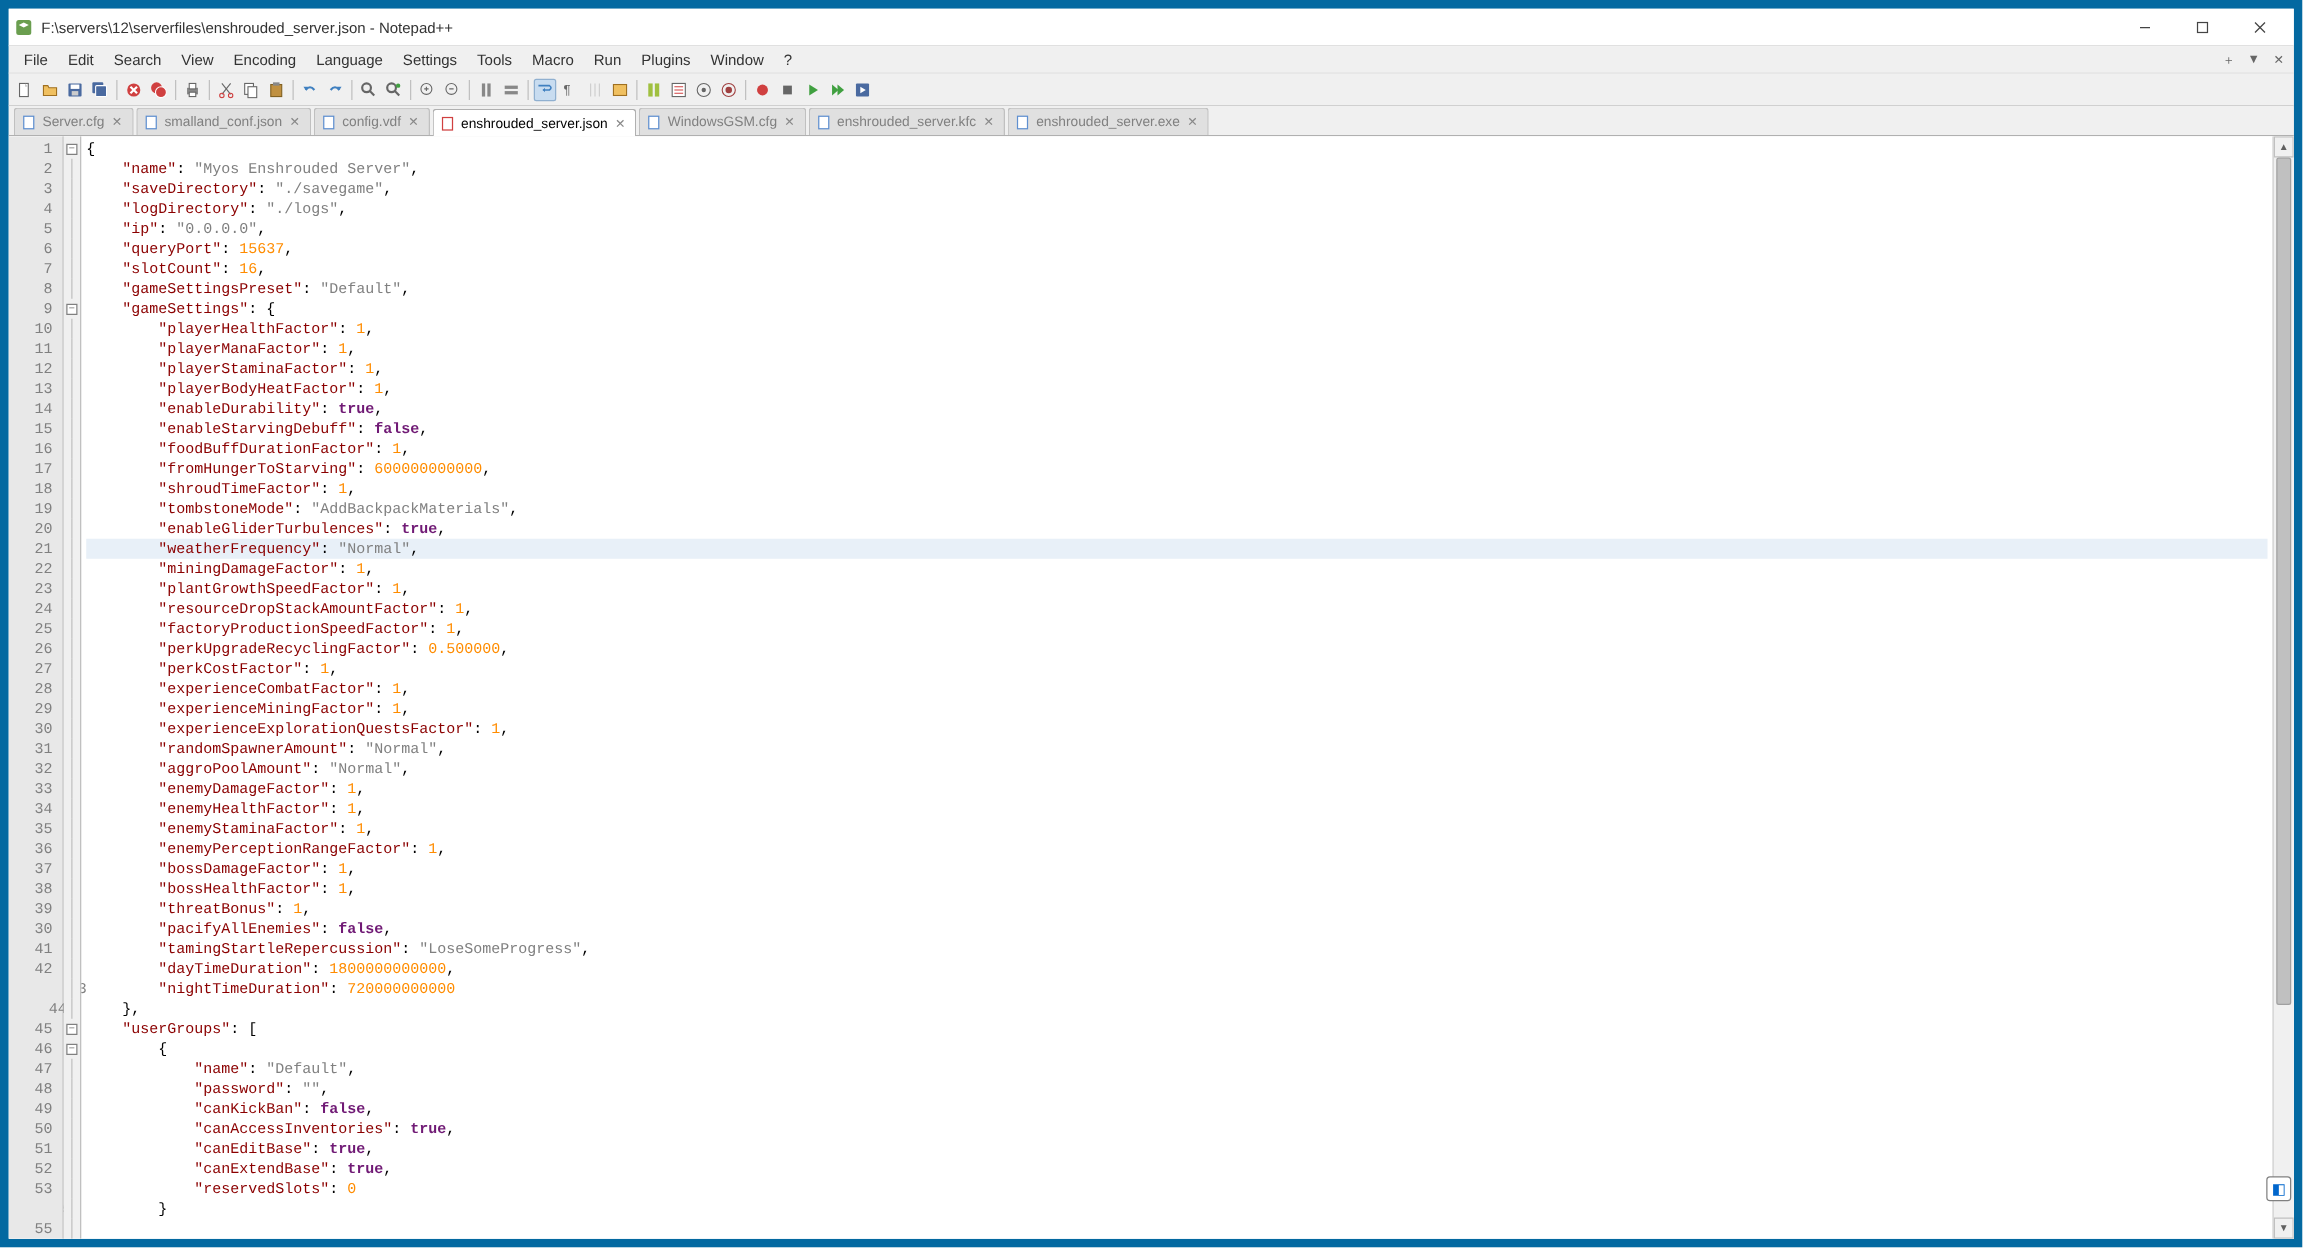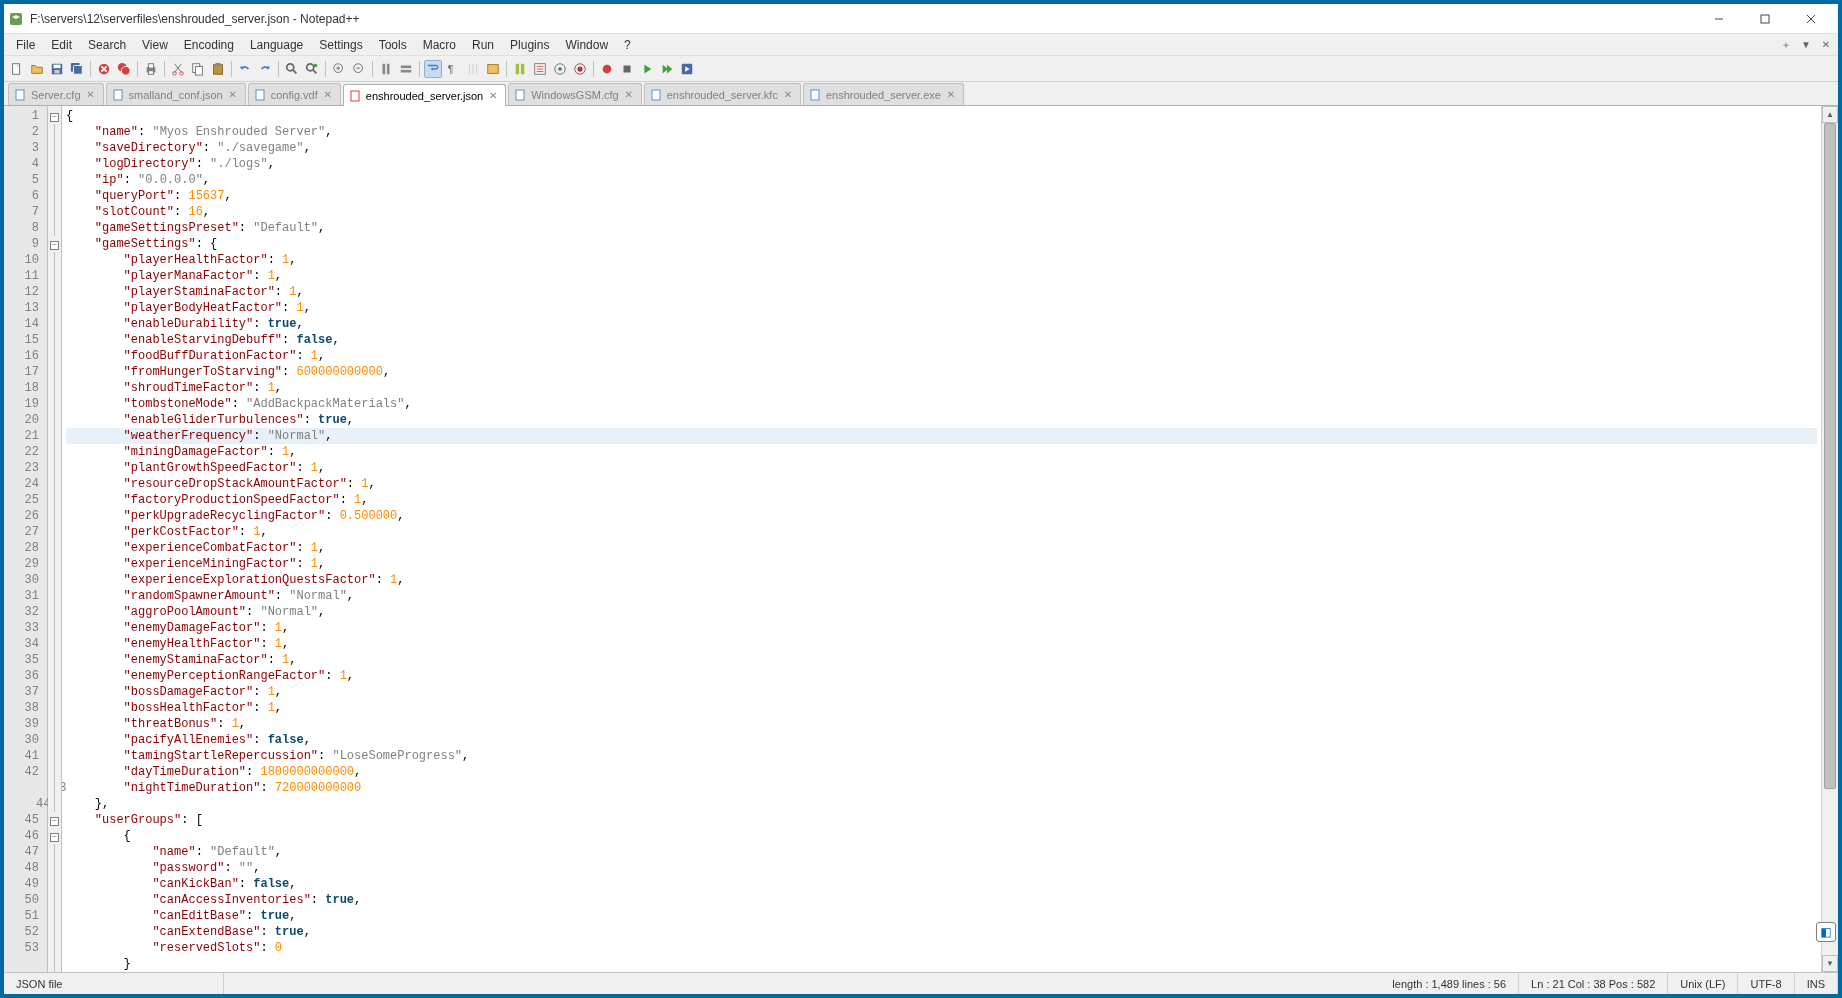--- a/index.html
+++ b/index.html
@@ -9,21 +9,21 @@
   background: #f0f0f0;
   overflow: hidden;
   user-select: none;
 }
 .window {
   width: 1842px;
   height: 998px;
   background: #fff;
   display: flex;
   flex-direction: column;
-  border: 4px solid #0369a1;
+  border: 7px solid #0369a1;
 }
 .titlebar {
   height: 30px;
   background: #fff;
   display: flex;
   align-items: center;
   padding: 0 4px;
   border-bottom: 1px solid #e0e0e0;
 }
 .titlebar-icon {
@@ -196,21 +196,21 @@
   padding: 2px 4px;
   white-space: pre;
   overflow: hidden;
   position: relative;
 }
 .code-line { height: 16px; }
 .code-line.hl { background: #e8f0f8; }
 .k { color: #8b0000; } 
 .s { color: #808080; } 
 .n { color: #ff8c00; } 
-.b { color: #0c4a6e; font-weight: bold; } 
+.b { color: #701a75; font-weight: bold; } 
 .scrollbar-v {
   width: 17px;
   background: #f0f0f0;
   border-left: 1px solid #d0d0d0;
   display: flex;
   flex-direction: column;
 }
 .sb-btn {
   height: 17px;
   background: #f0f0f0;
@@ -710,23 +710,14 @@
     <div class="scrollbar-v">
       <div class="sb-btn">▲</div>
       <div class="sb-track">
         <div class="sb-thumb"></div>
       </div>
       <div class="sb-btn">▼</div>
     </div>
     <div class="floating-btn">◧</div>
   </div>
 
-  <div class="statusbar">
-    <div class="sb-cell first">JSON file</div>
-    <div class="sb-spacer"></div>
-    <div class="sb-cell">length : 1,489    lines : 56</div>
-    <div class="sb-cell">Ln : 21    Col : 38    Pos : 582</div>
-    <div class="sb-cell">Unix (LF)</div>
-    <div class="sb-cell">UTF-8</div>
-    <div class="sb-cell">INS</div>
-  </div>
 
 </div>
 
 </body></html>

